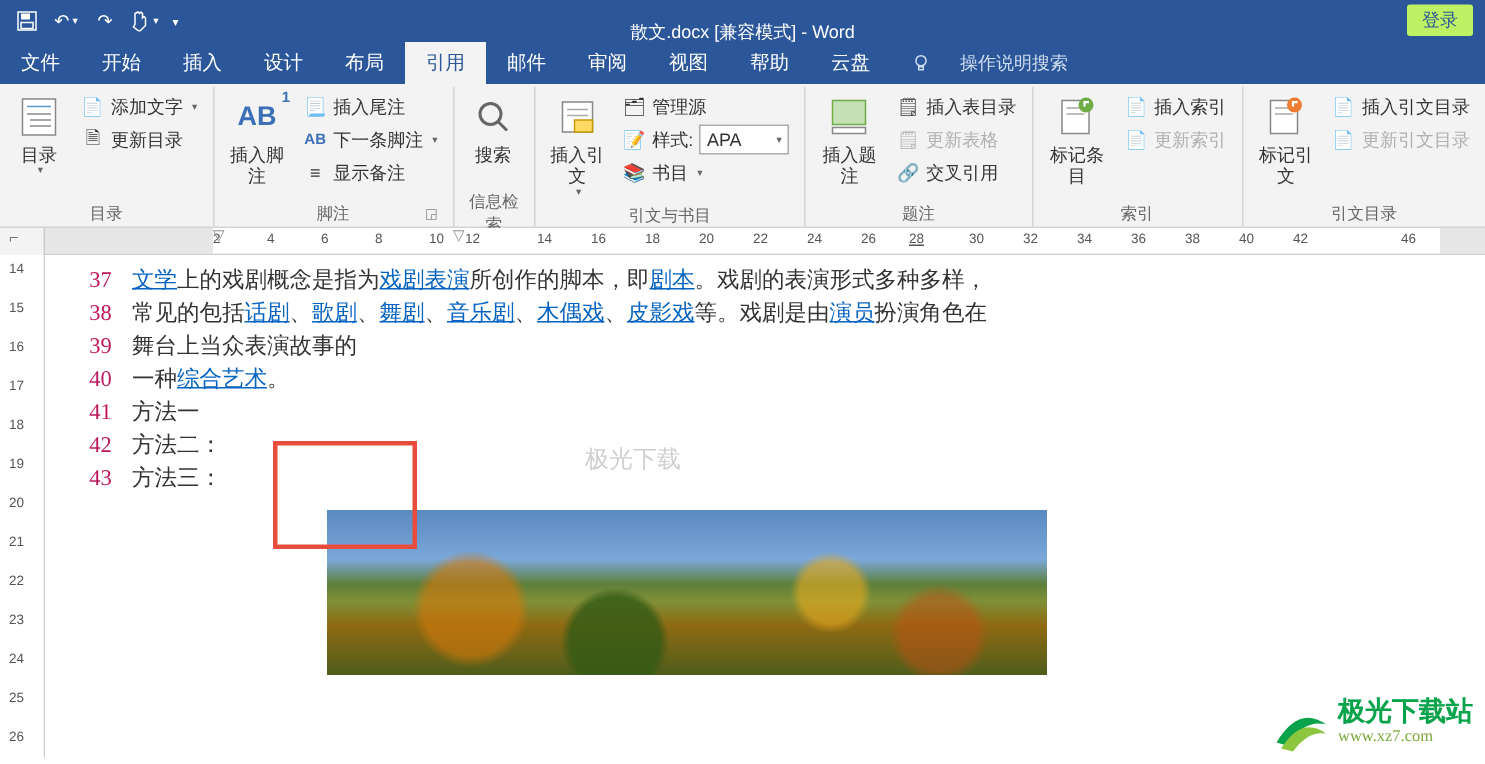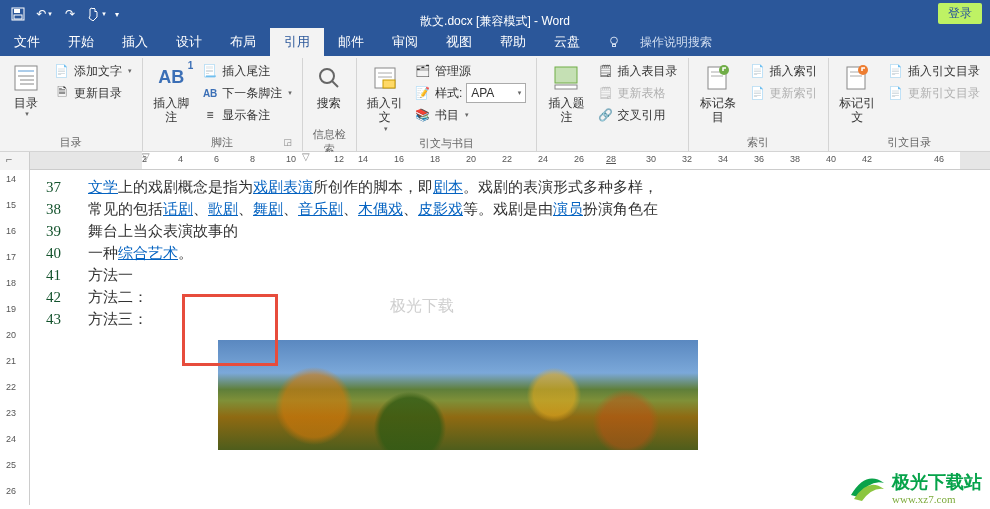--- a/index.html
+++ b/index.html
@@ -135,21 +135,21 @@
     width: 30px; background:#fff; border-right:1px solid #ccc;
     position:relative;
   }
   .ruler-v .v-main { background:#fff; position:relative; height:100%; }
   .v-tick { position:absolute; left:6px; font-size:9px; color:#555; }
   .page {
     background:#fff; padding: 6px 8px 8px 8px;
     position:relative; flex:1;
   }
   .line { display:flex; font-size:15px; line-height:22px; font-family:"SimSun","宋体",serif; }
-  .ln { width:50px; text-align:left; color:#14532d; padding-left:8px;}
+  .ln { width:50px; text-align:center; color:#be185d; padding-left:8px;}
   .content { flex:1; }
   .link { color:#0563c1; text-decoration:underline; cursor:pointer; }
   .redbox {
     position:absolute; border:3px solid #e74c3c;
     left: 152px; top: 124px; width: 96px; height: 72px;
     pointer-events:none;
   }
   .watermark {
     position:absolute; left:360px; top:126px;
     color:#cfcfcf; font-size:16px; font-family:"SimSun";
@@ -163,21 +163,21 @@
   .img-block::before {
     content:""; position:absolute; inset:0;
     background:
       radial-gradient(circle at 20% 60%, rgba(210,120,10,.6) 0 8%, transparent 10%),
       radial-gradient(circle at 70% 50%, rgba(230,170,30,.6) 0 6%, transparent 8%),
       radial-gradient(circle at 85% 75%, rgba(190,80,20,.5) 0 6%, transparent 8%),
       radial-gradient(circle at 40% 80%, rgba(50,90,20,.8) 0 10%, transparent 12%);
   }
   .logo-jg {
     position:absolute; right:8px; bottom:4px;
-    display:flex; align-items:flex-end; gap:6px;
+    display:flex; align-items:flex-start; gap:6px;
     font-family:"Microsoft YaHei"; z-index:20;
   }
   .logo-swoosh {
     width:40px; height:40px; position:relative;
   }
   .logo-swoosh svg { width:40px; height:40px; }
   .logo-txt { line-height:1.1; }
   .logo-txt .l1 { color:#06a34a; font-size:18px; font-weight:bold; }
   .logo-txt .l2 { color:#7baa3a; font-size:11px; }
   .corner-ln { position:absolute; left:3px; top:153px; width:18px; height:18px; font-size:11px; color:#777;}
@@ -368,20 +368,21 @@
         <div class="row-btn disabled">
             <span class="sm-ic">🗒</span>
             <span>更新表格</span>
           </div>
         <div class="row-btn">
             <span class="sm-ic">🔗</span>
             <span>交叉引用</span>
           </div>
       </div>
     </div>
+    <div class="group-label">题注</div>
   </div>
 
   <div class="group">
     <div class="group-content">
       <div class="big-btn">
         <div class="big-icon">
             <svg width="28" height="28" viewBox="0 0 28 28">
               <rect x="4" y="3" width="18" height="22" fill="#fff" stroke="#888"></rect>
               <line x1="7" y1="8" x2="19" y2="8" stroke="#aaa"></line>
               <line x1="7" y1="12" x2="19" y2="12" stroke="#aaa"></line>
@@ -440,21 +441,21 @@
   </div>
   <div class="ruler-h" style="margin-left:0; flex:1;">
     <div class="shade-left"></div>
     <div class="main">
       <div class="tick-labels" id="h-ticks">
           <span class="tick" style="left: 0px;">2</span>
           <span class="tick" style="left: 36px;">4</span>
           <span class="tick" style="left: 72px;">6</span>
           <span class="tick" style="left: 108px;">8</span>
           <span class="tick" style="left: 144px;">10</span>
-          <span class="tick" style="left: 168px; margin-left: 24px;">12</span>
+          <span class="tick" style="left: 168px;">12</span>
           <span class="tick" style="left: 216px;">14</span>
           <span class="tick" style="left: 252px;">16</span>
           <span class="tick" style="left: 288px;">18</span>
           <span class="tick" style="left: 324px;">20</span>
           <span class="tick" style="left: 360px;">22</span>
           <span class="tick" style="left: 396px;">24</span>
           <span class="tick" style="left: 432px;">26</span>
           <span class="tick" style="left: 464px; text-decoration: underline;">28</span>
           <span class="tick" style="left: 504px;">30</span>
           <span class="tick" style="left: 540px;">32</span>

